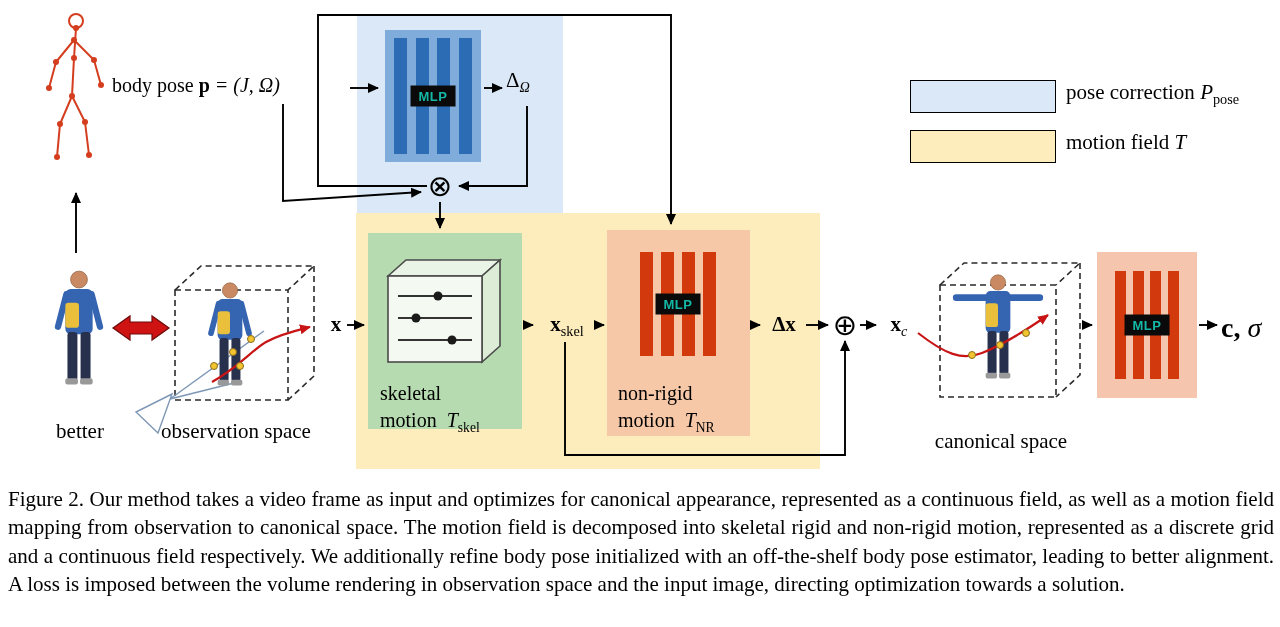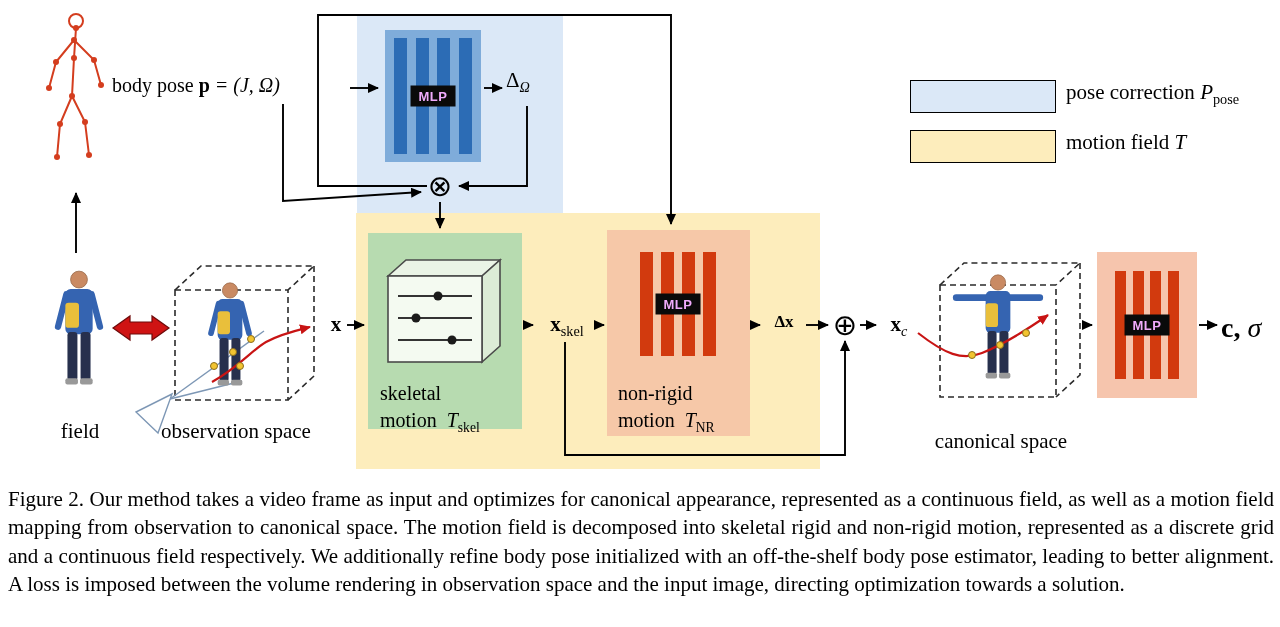--- a/index.html
+++ b/index.html
@@ -15,21 +15,21 @@
   .region-canon  { background:var(--canon_mlp_bg); z-index:2; }
 
   .mlp-block { position:absolute; z-index:3; }
   .bars { position:absolute; left:0; top:0; width:100%; height:100%;
           display:flex; justify-content:space-evenly; align-items:center; }
   .bars .mlp-bar { width:13px; height:88%; }
   .mlp-blue { background:var(--mlp_blue_bg); }
   .mlp-blue .mlp-bar { background:var(--mlp_blue_bar); }
   .bars-red .mlp-bar { background:var(--mlp_red_bar); }
   .chip { position:absolute; left:50%; top:50%; transform:translate(-50%,-50%);
-          background:#0a0a0a; color:#f0abfc; font-family:"Liberation Sans",sans-serif;
+          background:#0a0a0a; color:#14b8a6; font-family:"Liberation Sans",sans-serif;
           font-weight:bold; font-size:13px; line-height:1; padding:4px 8px; letter-spacing:.5px; z-index:4; }
 
   .overlay { position:absolute; left:0; top:0; z-index:5; pointer-events:none; }
   .cube rect, .cube path { fill:none; stroke:#2a2a2a; stroke-width:1.6; stroke-dasharray:6 4; }
   .redcurve { fill:none; stroke:var(--red_accent); stroke-width:2.2; }
 
   .lbl { position:absolute; z-index:6; font-size:20px; color:#000; white-space:nowrap; }
   .ctr { text-align:center; }
   .it { font-style:italic; }
   .vec { font-weight:bold; }
@@ -228,21 +228,21 @@
   <div class="sym" style="left:831px;top:310px;width:28px;">⊕</div>
 
   <div class="lbl ctr" style="left:323px;top:312px;width:26px;font-size:21px;">
     <span class="vec">x</span>
   </div>
 
   <div class="lbl ctr" style="left:537px;top:312px;width:60px;font-size:21px;">
     <span class="vec">x</span><sub>skel</sub>
   </div>
 
-  <div class="lbl ctr" style="left:762px;top:312px;width:44px;font-size:17px;">
+  <div class="lbl ctr" style="left:762px;top:312px;width:44px;font-size:21px;">
     <span class="vec">Δx</span>
   </div>
 
   <div class="lbl ctr" style="left:881px;top:312px;width:36px;font-size:21px;">
     <span class="vec">x</span><sub class="it">c</sub>
   </div>
 
   <div class="lbl" style="left:1221px;top:312px;font-size:28px;">
     <span class="vec">c,</span><span class="it"> σ</span>
   </div>
@@ -250,21 +250,21 @@
   <div class="blk-label" style="left:380px;top:380px;">
     <div><span>skeletal</span></div>
     <div><span>motion</span>&nbsp;&nbsp;<span class="it">T</span><sub>skel</sub></div>
   </div>
 
   <div class="blk-label" style="left:618px;top:380px;">
     <div><span>non-rigid</span></div>
     <div><span>motion</span>&nbsp;&nbsp;<span class="it">T</span><sub>NR</sub></div>
   </div>
 
-  <div class="lbl ctr" style="left:44px;top:419px;width:72px;font-size:21px;">field</div>
+  <div class="lbl ctr" style="left:44px;top:419px;width:72px;font-size:21px;">better</div>
   <div class="lbl ctr" style="left:146px;top:419px;width:180px;font-size:21px;">observation space</div>
   <div class="lbl ctr" style="left:916px;top:429px;width:170px;font-size:21px;">canonical space</div>
 
   <div class="legend-lbl" style="left:1066px;top:80px;">
     <span>pose correction</span>
     <span class="it">P</span><sub>pose</sub>
   </div>
   <div class="legend-lbl" style="left:1066px;top:130px;">
     <span>motion field</span>
     <span class="it">T</span>

